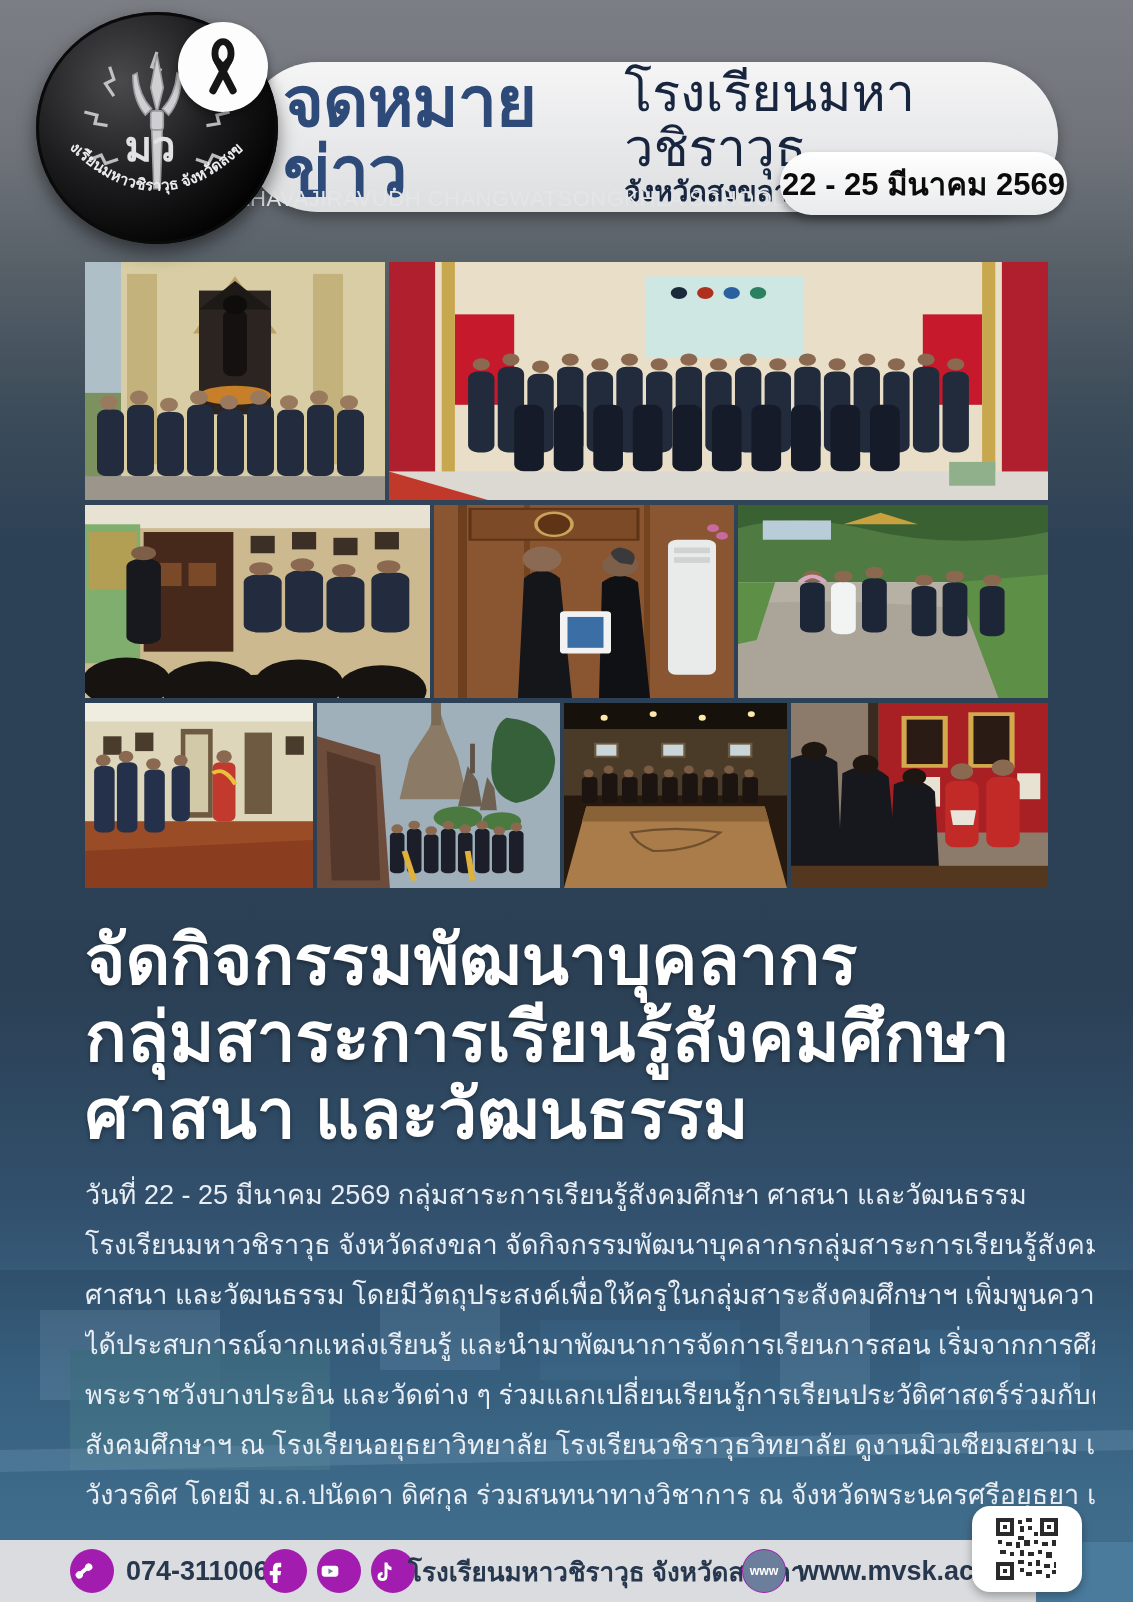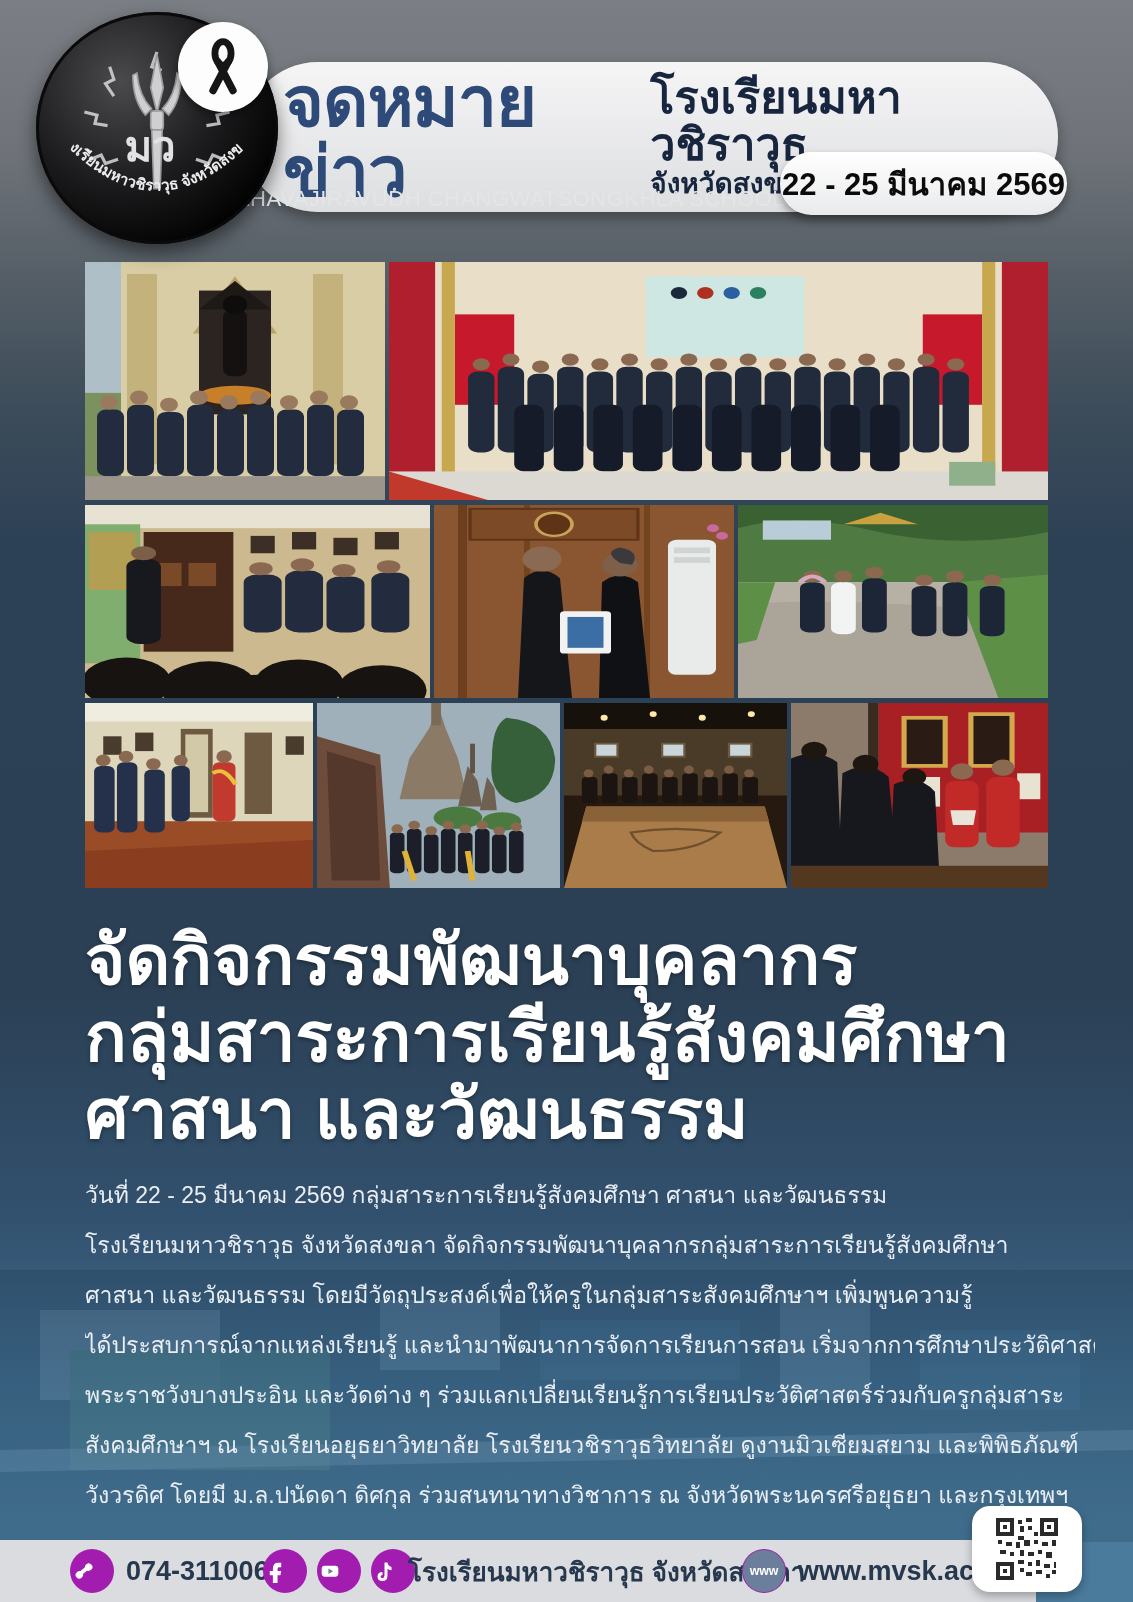--- a/index.html
+++ b/index.html
@@ -13,21 +13,21 @@
   }
   
   .banner-pill{
     position:absolute;left:243px;top:62px;width:815px;height:150px;
     background:linear-gradient(180deg,#f5f5f6,#dddee0);
     border-radius:78px;box-shadow:0 6px 14px rgba(0,0,0,.35);
     display:flex;align-items:center;justify-content:center;gap:20px;z-index:2;
   }
   .banner-title{font-size:70px;font-weight:800;color:#2d4a78;letter-spacing:-1px;line-height:1;padding-left:40px;}
   .banner-school{display:flex;flex-direction:column;justify-content:center;padding-right:30px;}
-  .banner-school .l1{font-size:45px;font-weight:700;color:#17253e;line-height:1.05;}
+  .banner-school .l1{font-size:52px;font-weight:400;color:#17253e;line-height:1.05;}
   .banner-school .l2{font-size:28px;font-weight:800;color:#17253e;line-height:1.15;}
   .logo-badge{
     position:absolute;left:36px;top:12px;width:242px;height:232px;border-radius:50%;
     background:radial-gradient(circle at 35% 30%, #4a4a4c 0%, #1c1c1e 45%, #000 80%);
     box-shadow:0 8px 18px rgba(0,0,0,.5), inset 0 0 0 3px #0a0a0a;z-index:3;
   }
   .ribbon-badge{
     position:absolute;left:178px;top:22px;width:90px;height:90px;border-radius:50%;
     background:#fdfdfd;box-shadow:0 4px 10px rgba(0,0,0,.4);z-index:4;
     display:flex;align-items:center;justify-content:center;
@@ -45,21 +45,21 @@
     font-size:31px;font-weight:800;color:#0b0b0b;white-space:nowrap;
   }
   
   .gallery{position:absolute;left:85px;top:262px;width:963px;height:626px;z-index:2;}
   .ph{position:absolute;overflow:hidden;background:#222;}
   .ph svg{display:block;width:100%;height:100%;}
   
   .headline{position:absolute;left:85px;top:922px;z-index:2;color:#ffffff;
     font-weight:800;font-size:69px;line-height:77px;text-shadow:0 2px 4px rgba(0,0,0,.35);white-space:nowrap;}
   .body-copy{position:absolute;left:85px;top:1170px;width:1010px;z-index:2;color:#e9eef4;
-    font-size:23px;line-height:50px;overflow:hidden;}
+    font-size:27px;line-height:50px;overflow:hidden;}
   .body-copy div{white-space:nowrap;}
   
   .aerial{position:absolute;left:0;top:1150px;width:1133px;height:392px;opacity:.16;z-index:1;}
   
   .footer-band{position:absolute;left:0;top:1540px;width:1036px;height:62px;background:#dadcdf;z-index:6;}
   .f-item{position:absolute;top:50%;transform:translateY(-50%);display:flex;align-items:center;gap:12px;}
   .f-circle{width:44px;height:44px;border-radius:50%;background:#a21caf;display:flex;align-items:center;justify-content:flex-start;flex:0 0 auto;}
   .f-text{font-size:27px;color:#26374e;font-weight:600;white-space:nowrap;}
   .qr-card{position:absolute;left:972px;top:1506px;width:110px;height:86px;border-radius:18px;
     background:#fff;box-shadow:0 4px 10px rgba(0,0,0,.3);z-index:7;

